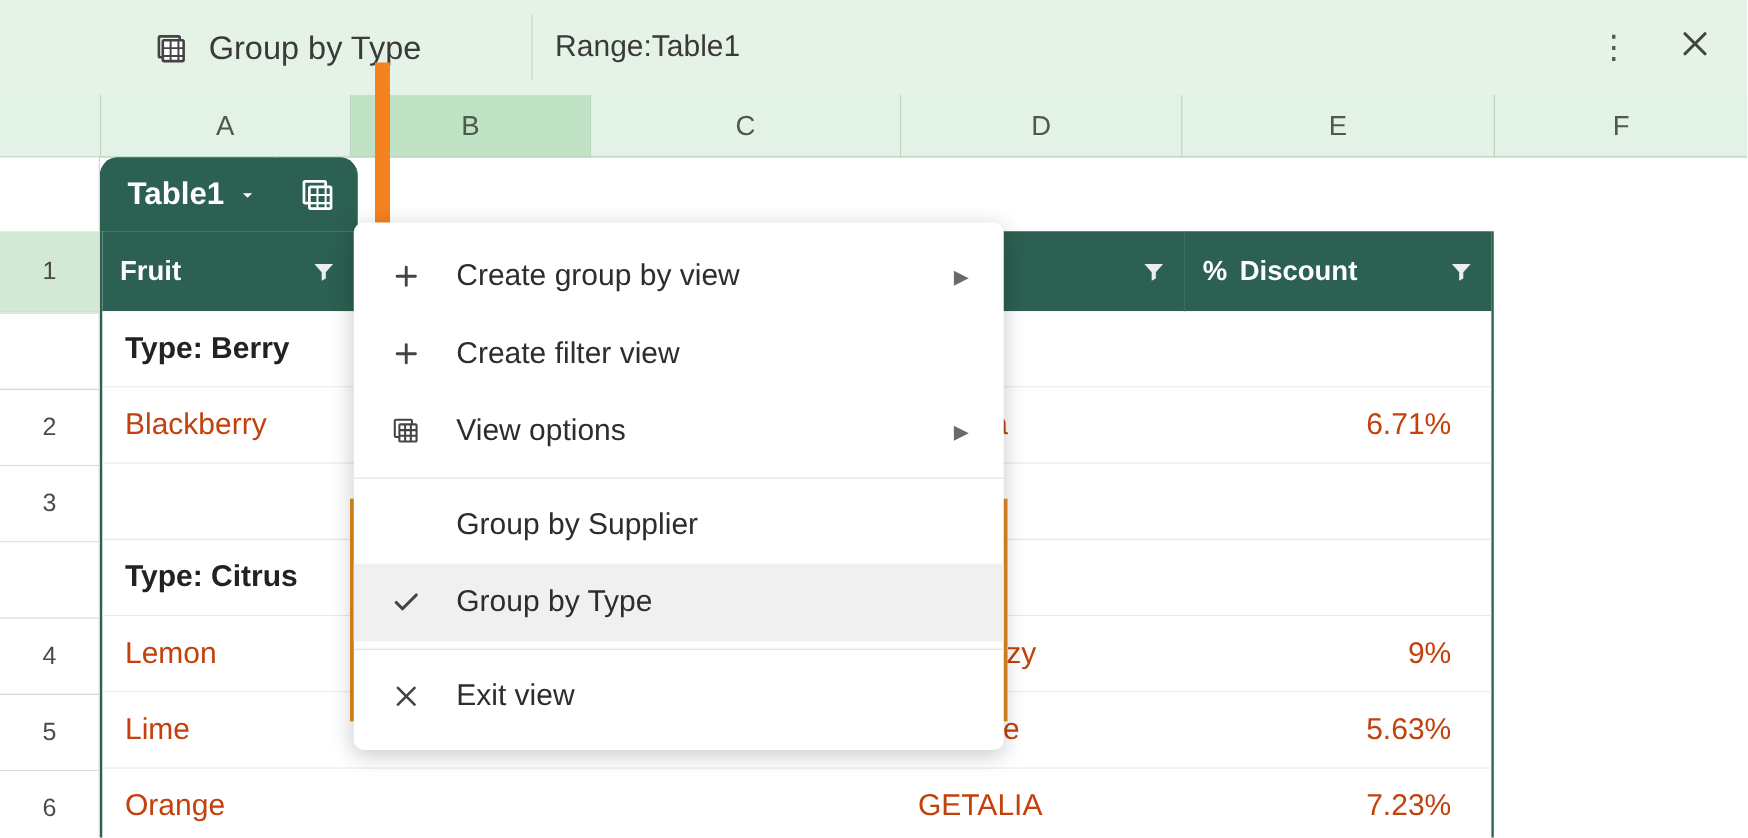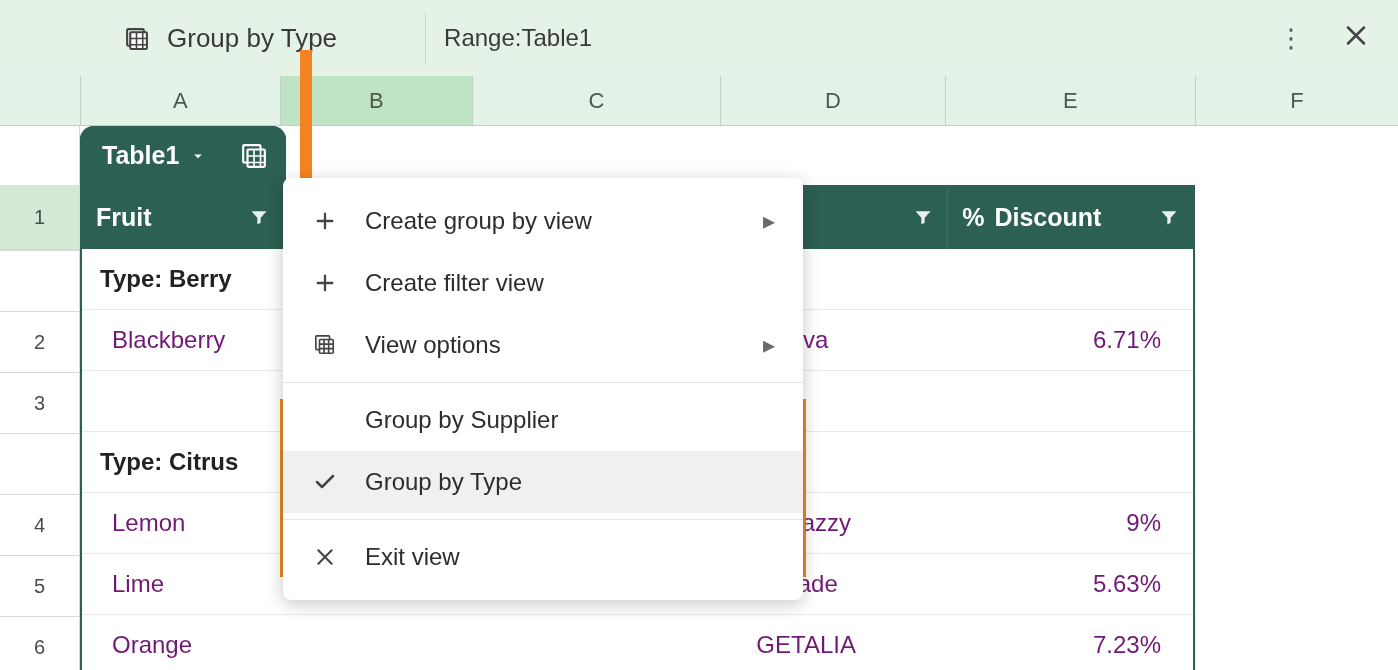--- a/index.html
+++ b/index.html
@@ -31,30 +31,30 @@
 .rownum{height:60px;display:flex;align-items:center;justify-content:center;border-right:1px solid #d8d8d8;border-bottom:1px solid #d8d8d8;font-size:20px;color:#4b4b4b;background:#fff}
 .rownums .rownum:first-child{height:63px;background:#d2ead5}
 .rownum.highlight{background:#d2ead5}
 .rownums .rownum:nth-child(2){height:64px}
 
 .table-wrap{position:absolute;left:80px;top:0;width:1115px}
 .table-tab{display:inline-flex;align-items:center;background:#2c6052;color:#fff;border-radius:14px 14px 0 0;height:59px}
 .table-tab-name{padding:0 14px 0 22px;display:flex;align-items:center;gap:10px;font-size:25px;font-weight:600;background:#2c6052;border-radius:14px 0 0 0;height:100%}
 .table-tab-grid{width:64px;height:59px;background:#2c6052;border-radius:0 14px 0 0;display:flex;align-items:center;justify-content:center;margin-left:1px}
 .hdr-row{display:flex;height:64px;background:#2c6052}
-.hdr-cell{display:flex;align-items:center;justify-content:space-between;padding:0 14px;color:#fff;font-size:25px;font-weight:600;border-right:1px solid #396f60}
+.hdr-cell{display:flex;align-items:center;justify-content:space-between;padding:0 14px;color:#fff;font-size:22px;font-weight:600;border-right:1px solid #396f60}
 .hdr-cell:last-child{border-right:none}
 .hA{width:200px} .hB{width:192px} .hC{width:248px} .hD{width:225px} .hE{width:250px}
 .hE{display:flex;align-items:center}
 .hE .pct{margin-right:10px;font-weight:600}
 .filter-icon{width:20px;height:20px;opacity:0.9}
 .body-row{display:flex;height:60px;background:#fff;border-bottom:1px solid #e8e8e8}
 .body-row:last-child{border-bottom:none}
 .body-row.group{height:60px}
-.body-cell{padding:0 30px;display:flex;align-items:center;font-size:24px;color:#701a75}
+.body-cell{padding:0 18px;display:flex;align-items:center;font-size:24px;color:#c2410c}
 .cA{width:200px} .cB{width:192px} .cC{width:248px} .cD{width:225px} .cE{width:250px;justify-content:flex-end;padding-right:32px}
 .group-label{font-weight:700;font-size:24px;padding-left:18px;display:flex;align-items:center;height:100%;width:100%}
 .table-border{border-left:2px solid #2c6052;border-right:2px solid #2c6052;box-sizing:border-box}
 
 .arrow{position:absolute;left:291px;top:-76px;width:30px;height:208px;pointer-events:none}
 .arrow-line{position:absolute;left:9px;top:0;width:12px;height:180px;background:#F58220}
 .arrow-head{position:absolute;left:-4px;top:172px;width:0;height:0;border-left:19px solid transparent;border-right:19px solid transparent;border-top:36px solid #F58220}
 
 .menu{position:absolute;left:283px;top:178px;width:520px;background:#fff;border-radius:8px;box-shadow:0 4px 18px rgba(0,0,0,0.22);padding:12px 0;z-index:10}
 .menu-item{display:flex;align-items:center;height:62px;padding:0 28px;gap:26px;font-size:24px;color:#2d2d2d}

